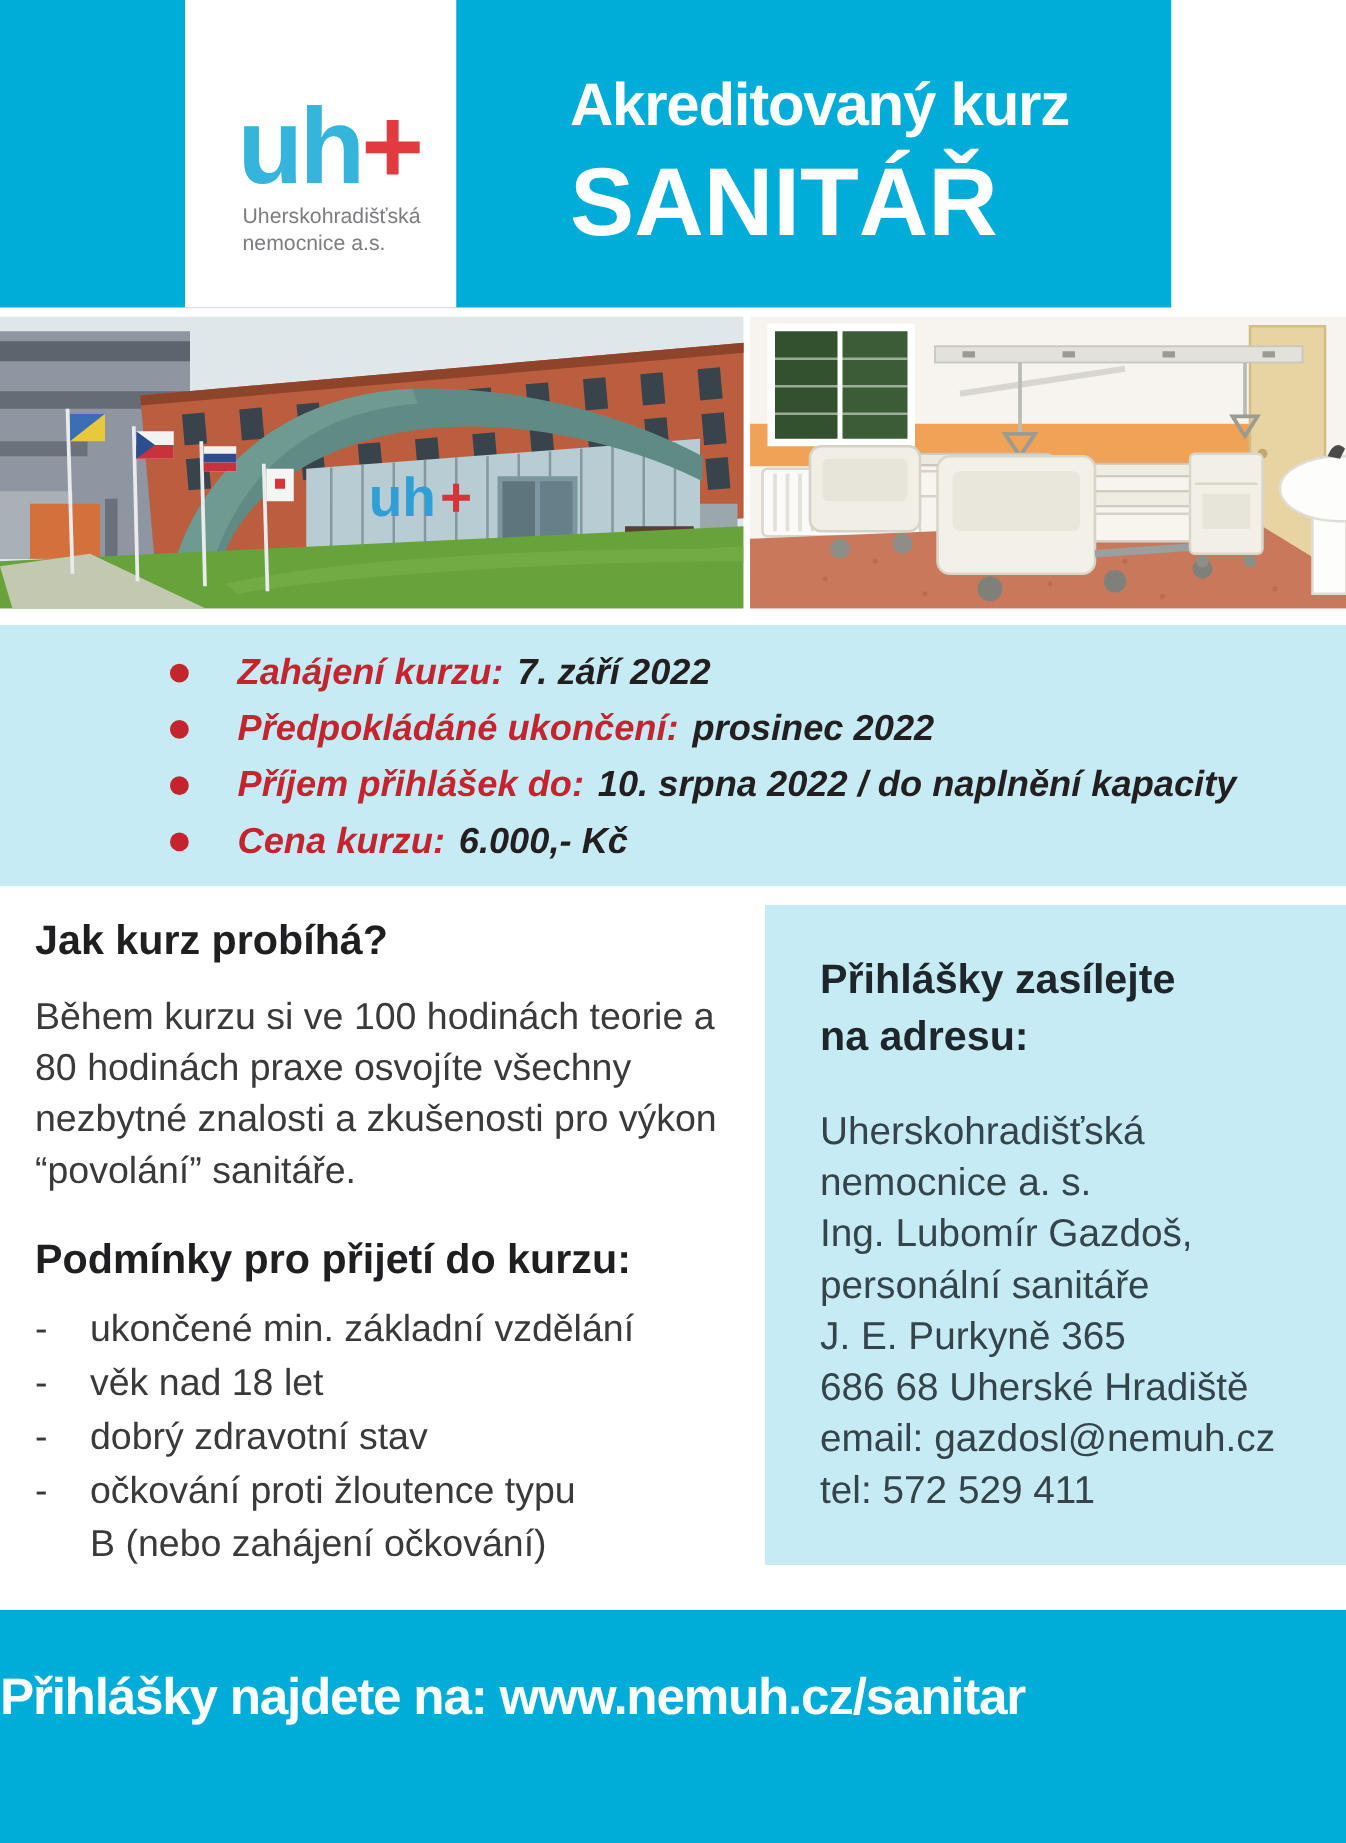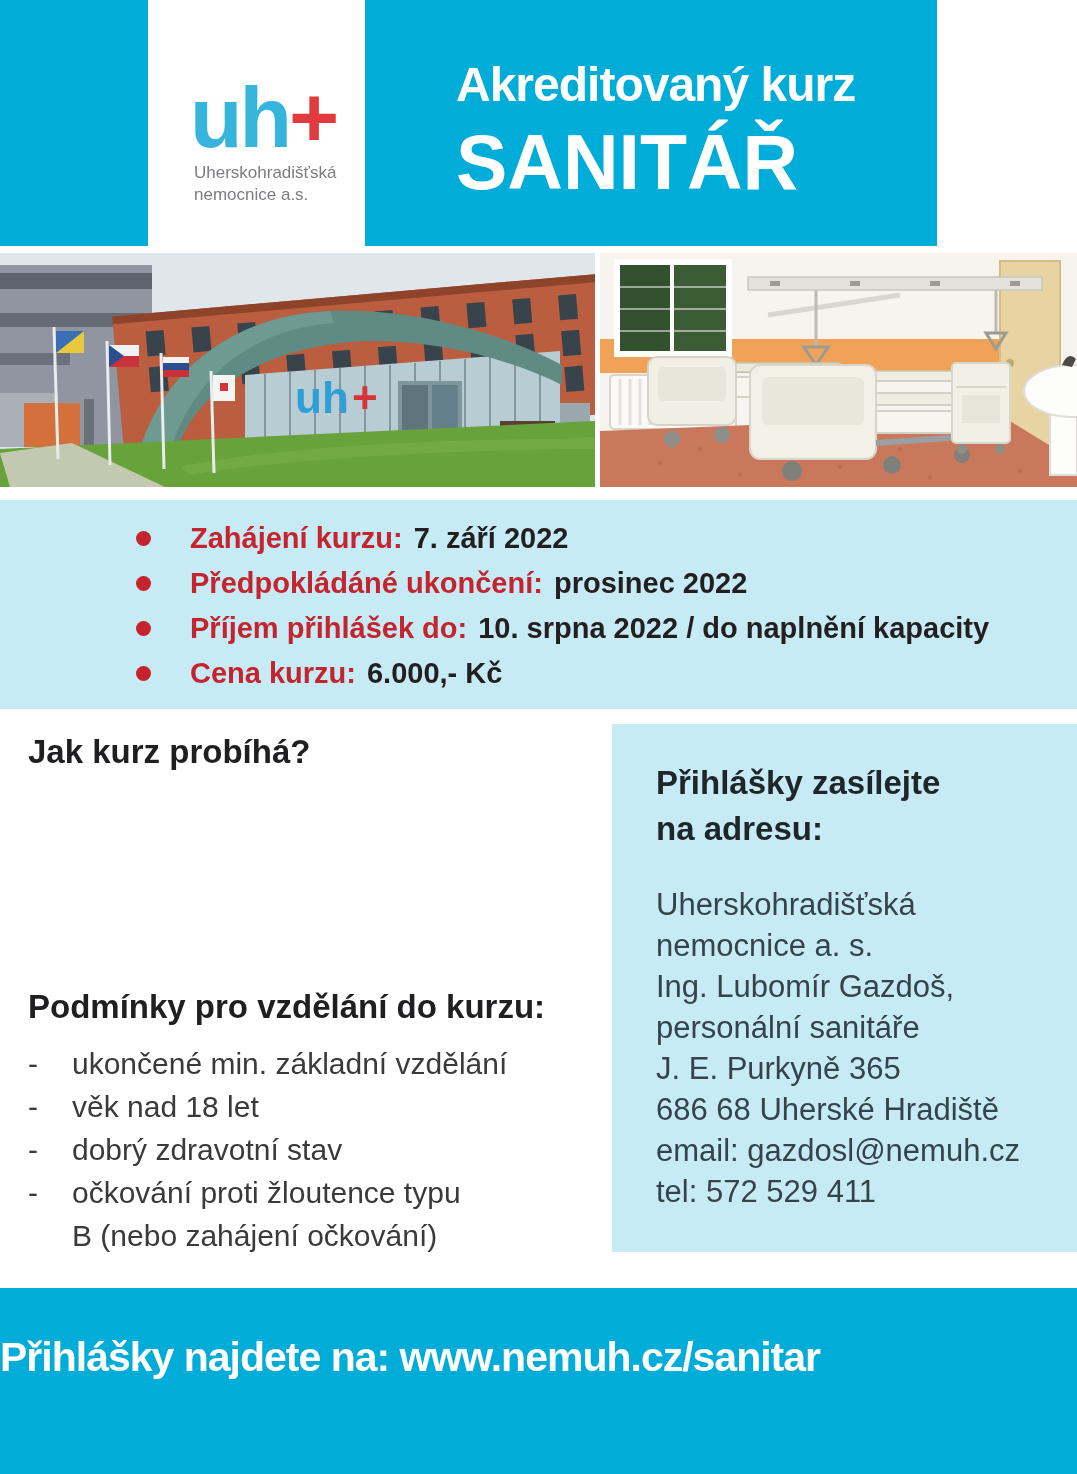--- a/index.html
+++ b/index.html
@@ -19,21 +19,21 @@
   .title-line2 { font-size:77px; font-weight:bold; line-height:88px; letter-spacing:0px; }
 
   
   .photo-row { position:absolute; left:0; top:253px; width:1077px; height:234px; }
   .photo-left { position:absolute; left:0; top:0; width:595px; height:234px; overflow:hidden; }
   .photo-right { position:absolute; left:600px; top:0; width:477px; height:234px; overflow:hidden; }
   .photo-left svg, .photo-right svg { display:block; }
 
   
   .info-band { position:absolute; left:0; top:500px; width:1077px; height:209px; background:#C6EBF4; padding-top:16px; }
-  .info-row { position:relative; height:45px; padding-left:190px; white-space:nowrap; display:flex; align-items:center; }
+  .info-row { position:relative; height:45px; padding-left:190px; white-space:nowrap; display:flex; align-items:center;font-style:italic; }
   .info-dot { position:absolute; left:136px; top:15px; width:15px; height:15px; border-radius:50%; background:#C5242F; }
   .info-label { color:#C5242F; font-weight:bold; font-size:29px; margin-right:11px; }
   .info-value { color:#231F20; font-weight:bold; font-size:29px; }
 
   
   .h-dark { position:absolute; left:28px; color:#1F1F21; font-size:33px; font-weight:bold; }
   .how-heading { top:733px; }
   .how-paragraph { position:absolute; left:28px; top:793px; width:565px; font-size:30px; line-height:41px; color:#3A3A3C; }
   .cond-heading { top:988px; }
   .cond-list { position:absolute; left:28px; top:1042px; width:540px; list-style:none; }
@@ -270,22 +270,23 @@
       <span class="info-value">10. srpna 2022 / do naplnění kapacity</span>
     </div>
     <div class="info-row">
       <span class="info-dot"></span>
       <span class="info-label">Cena kurzu:</span>
       <span class="info-value">6.000,- Kč</span>
     </div>
   </div>
 
   <h2 class="h-dark how-heading">Jak kurz probíhá?</h2>
-
-  <h2 class="h-dark cond-heading">Podmínky pro vzdělání do kurzu:</h2>
+  <p class="how-paragraph">Během kurzu si ve 100 hodinách teorie a 80 hodinách praxe osvojíte všechny nezbytné znalosti a zkušenosti pro výkon “povolání” sanitáře.</p>
+
+  <h2 class="h-dark cond-heading">Podmínky pro přijetí do kurzu:</h2>
   <ul class="cond-list">
     <li class="cond-item">
       <span class="cond-dash">-</span>
       <span class="cond-text">ukončené min. základní vzdělání</span>
     </li>
     <li class="cond-item">
       <span class="cond-dash">-</span>
       <span class="cond-text">věk nad 18 let</span>
     </li>
     <li class="cond-item">

